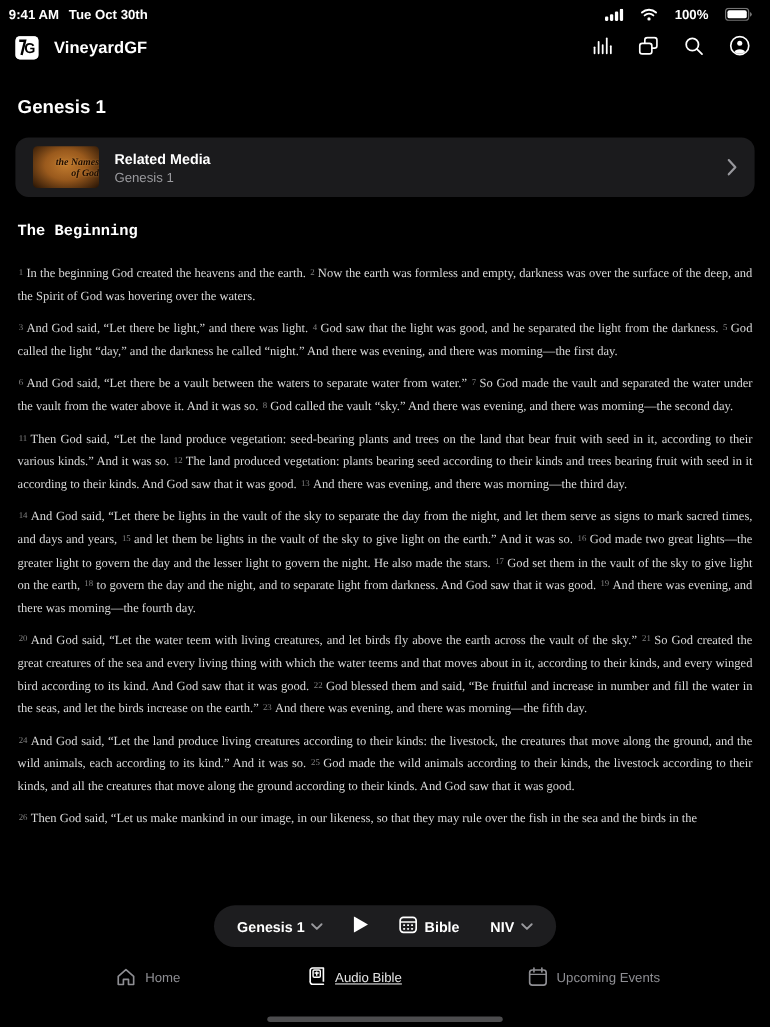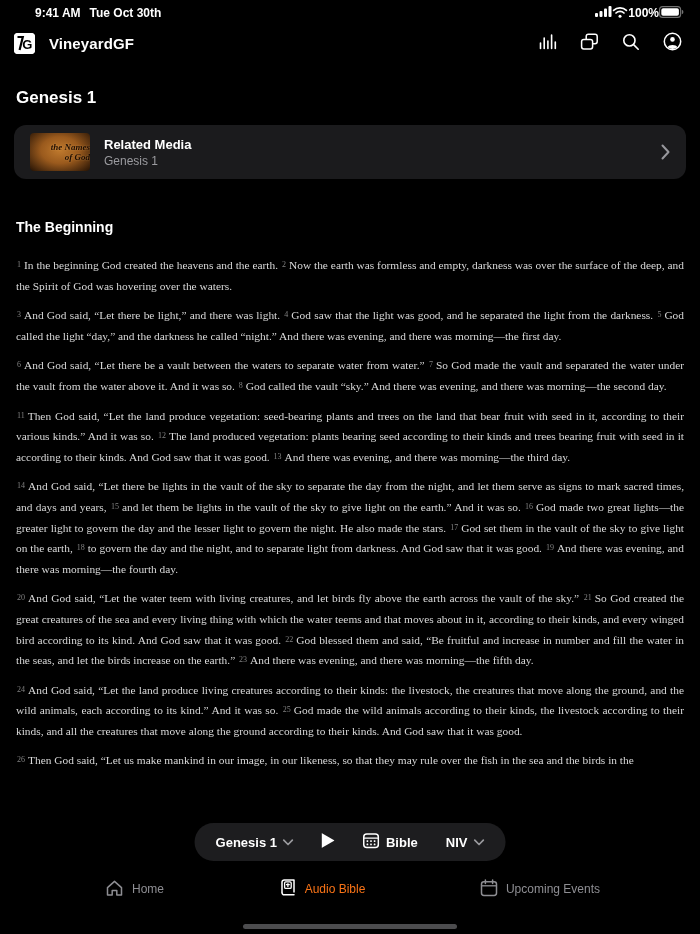--- a/index.html
+++ b/index.html
@@ -1,23 +1,23 @@
 <!DOCTYPE html>
 <html><head>
 <meta charset="utf-8">
 <style>
   html,body{margin:0;padding:0;background:#000;}
   .screen{position:relative;width:700px;height:934px;background:#000;overflow:hidden;
           font-family:"Liberation Sans",sans-serif;color:#fff;}
 
   
   .status-bar{display:flex;justify-content:space-between;align-items:center;
-              padding:5px 16px 0 35px;height:16px;font-size:12px;font-weight:700;}
+              padding:5px 16px 0 8px;height:16px;font-size:12px;font-weight:700;}
   .status-left{display:flex;gap:9px;}
-  .status-right{display:flex;gap:0;}
+  .status-right{display:flex;align-items:center;gap:15px;}
   .status-right svg{display:block;}
 
   
   .app-header{display:flex;align-items:center;padding:8px 18px 4px 14px;height:28px;}
   .logo{width:21px;height:21px;border-radius:4px;background:#fff;position:relative;flex:0 0 auto;}
   .logo svg{display:block;}
   .app-name{font-size:15px;font-weight:700;margin-left:14px;letter-spacing:.1px;}
   .header-icons{margin-left:auto;display:flex;align-items:center;gap:23px;}
   .icon-btn{background:none;border:none;padding:0;cursor:pointer;display:flex;align-items:center;}
 
@@ -31,40 +31,40 @@
          background:radial-gradient(ellipse at 50% 45%, #c07a2e 0%, #9a5a1d 45%, #5a3310 75%, #241204 100%);
          display:flex;flex-direction:column;align-items:flex-end;justify-content:center;}
   .thumb-line{font-family:"Liberation Serif",serif;font-style:italic;font-weight:700;
               font-size:9px;line-height:10px;color:#1d0c01;text-shadow:0 0 2px rgba(255,200,120,.45);}
   .card-text{margin-left:14px;display:flex;flex-direction:column;gap:2px;}
   .card-title{font-size:13px;font-weight:700;}
   .card-subtitle{font-size:12px;color:#9b9b9f;}
   .card-chevron{margin-left:auto;display:flex;}
 
   
-  .section-heading{font-size:14px;font-weight:700;margin:40px 16px 0;}
+  .section-heading{font-size:14px;font-weight:700;margin:24px 16px 0;font-family:Liberation Mono, monospace;}
   .verses{margin:20px 16px 0;font-family:"Liberation Serif",serif;font-size:11.4px;
           line-height:20.6px;color:#d9d9d9;text-align:justify;}
   .verse-para{margin:0 0 9px;}
   .vnum{font-size:8px;color:#828282;line-height:0;vertical-align:2px;margin:0 3px 0 1px;}
 
   
   .player-bar{position:absolute;left:50%;transform:translateX(-50%);bottom:73px;z-index:5;
               height:38px;background:#1d1d1f;border-radius:20px;display:flex;align-items:center;
               gap:28px;padding:0 21px;box-shadow:0 4px 14px rgba(0,0,0,.6);}
   .pill-item{display:flex;align-items:center;gap:6px;background:none;border:none;padding:0;
              color:#fff;font-family:"Liberation Sans",sans-serif;font-size:13px;font-weight:700;cursor:pointer;}
   .chev{display:flex;}
 
   
   .bottom-nav{position:absolute;left:0;right:0;bottom:12px;height:50px;background:#000;z-index:6;
               display:flex;align-items:center;justify-content:space-between;padding:0 100px 8px 105px;}
   .nav-item{display:flex;align-items:center;gap:8px;background:none;border:none;padding:0;
             color:#8e8e93;font-family:"Liberation Sans",sans-serif;font-size:12px;cursor:pointer;}
-  .nav-item.active{color:#f97316;}
+  .nav-item.active{color:#e5e5e5;text-decoration:underline;}
   .home-indicator{position:absolute;left:50%;transform:translateX(-50%);bottom:5px;z-index:7;
                   width:214px;height:5px;border-radius:3px;background:#4c4c4e;cursor:pointer;}
 </style>
 </head>
 <body>
 
 <div class="screen">
 
   <div class="status-bar">
     <div class="status-left">

